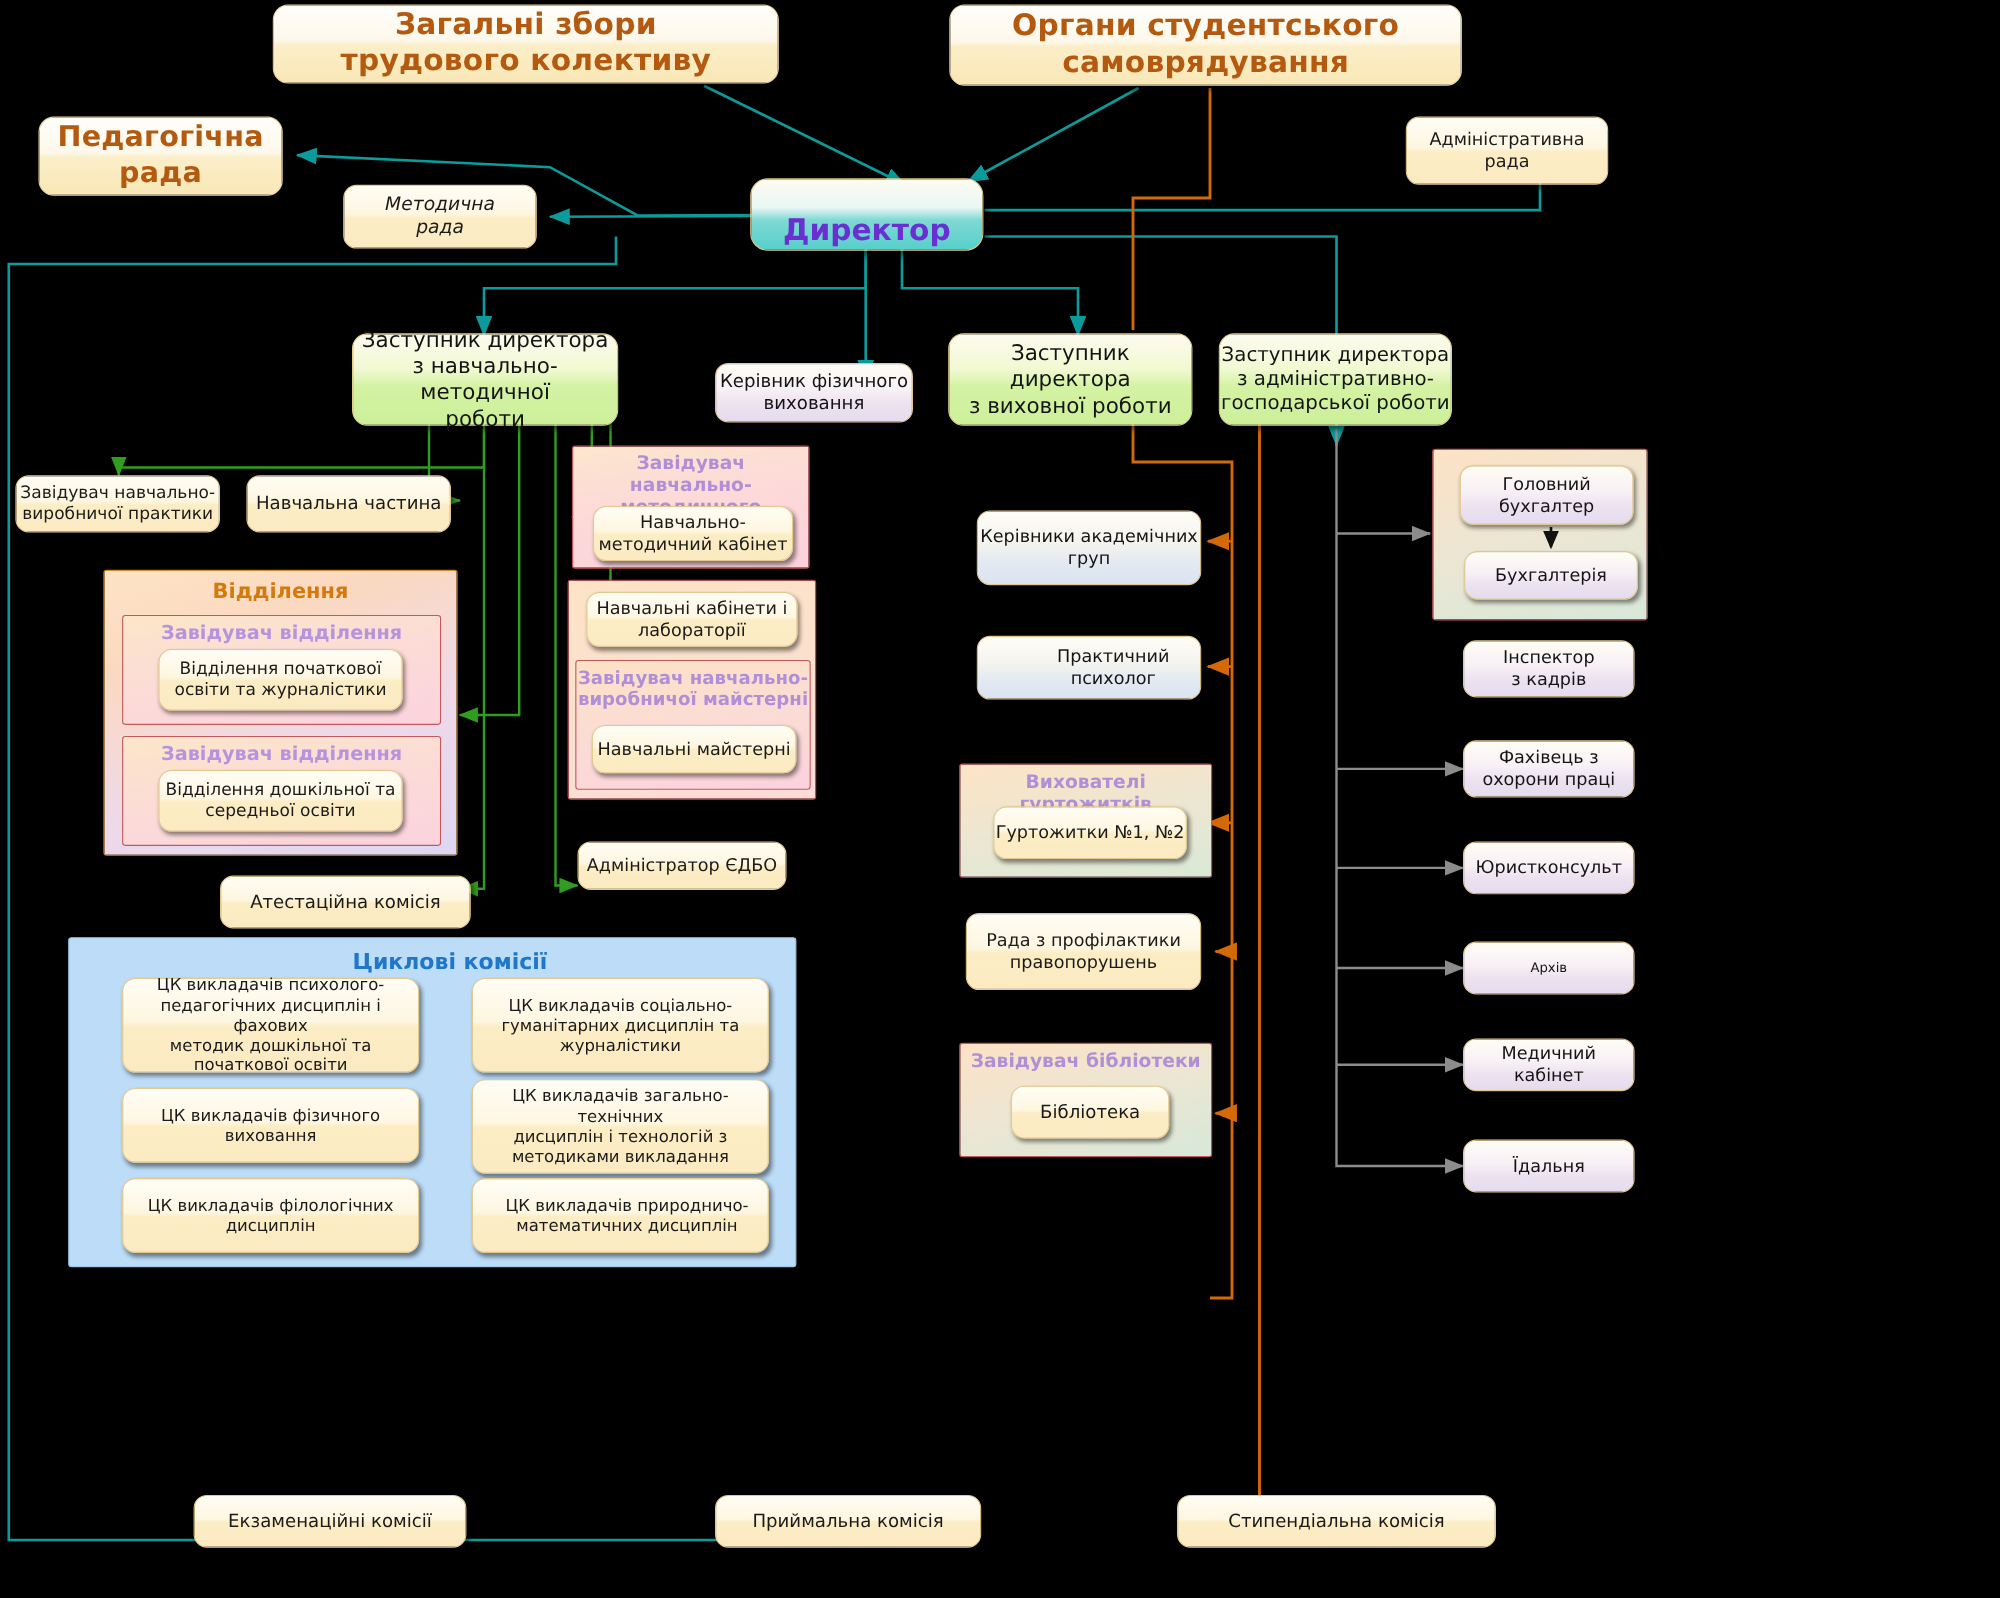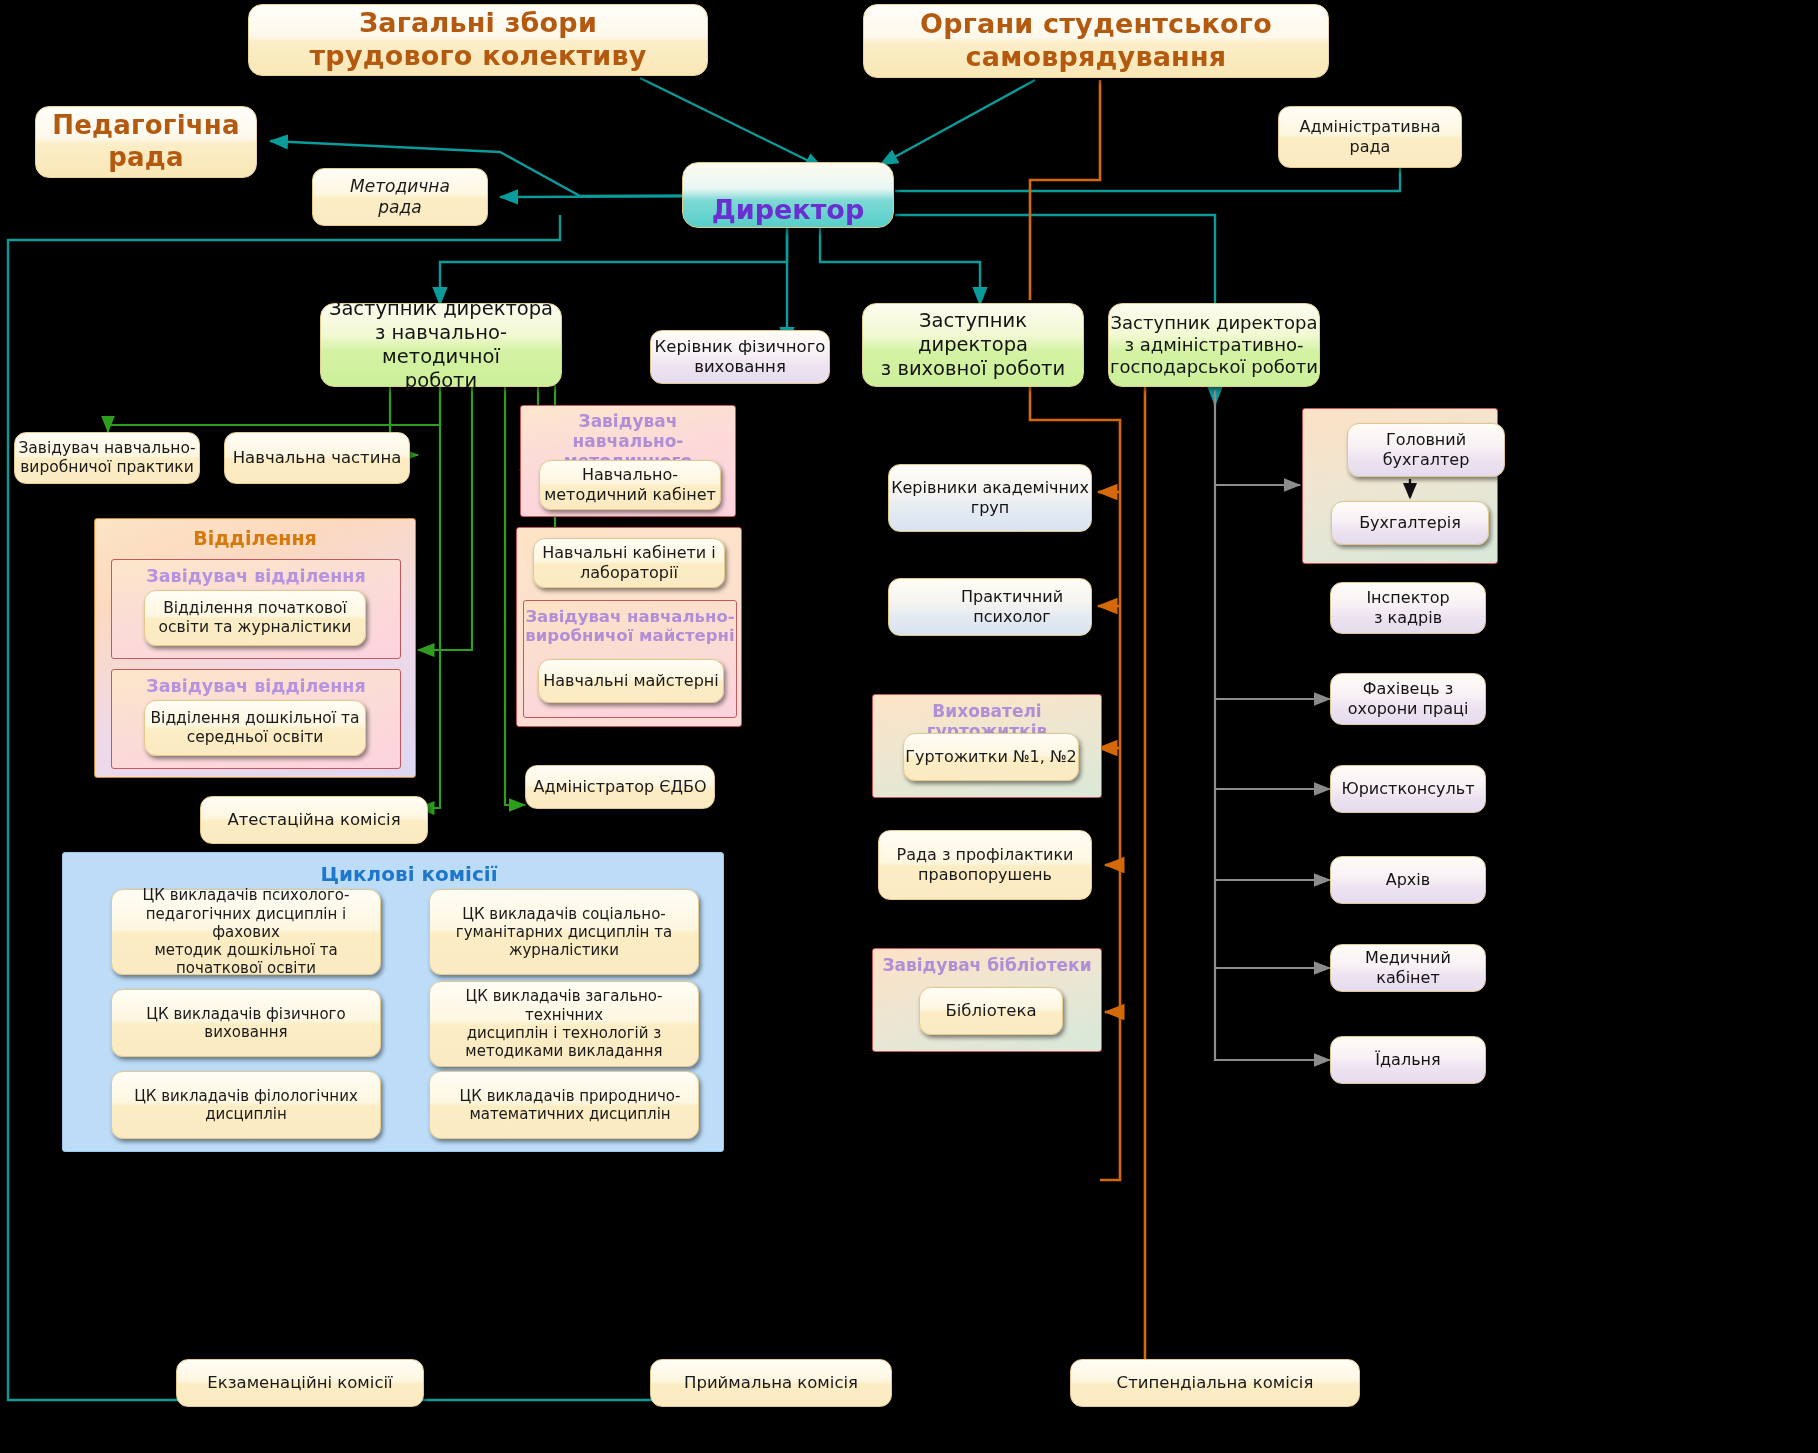--- a/index.html
+++ b/index.html
@@ -300,21 +300,21 @@
     </div>
 
   <div class="grp grp-mint" style="left:872px;top:948px;width:230px;height:104px;">
     <div class="grp-hdr hdr-violet" style="top:6px;font-size:17px;">Завідувач бібліотеки</div>
     <div class="node cream" style="left:46px;top:38px;width:144px;height:48px;font-size:16.5px;">
         <span>Бібліотека</span>
       </div>
   </div>
 
   <div class="grp grp-mint" style="left:1302px;top:408px;width:196px;height:156px;">
-    <div class="node lav" style="left:44px;top:14px;width:158px;height:54px;font-size:16px;">
+    <div class="node lav" style="left:24px;top:14px;width:158px;height:54px;font-size:16px;">
         <span style="white-space:pre-line">Головний
 бухгалтер</span>
       </div>
     <div class="node lav" style="left:28px;top:92px;width:158px;height:44px;font-size:16px;">
         <span>Бухгалтерія</span>
       </div>
     <svg style="position:absolute;left:0;top:0;width:196px;height:156px;">
       <defs>
           <marker id="ar-blk" markerWidth="8" markerHeight="8" refX="6" refY="3" orient="auto">
             <path d="M0,0 L7,3 L0,6 z" fill="#111"></path>
@@ -328,21 +328,21 @@
       <span style="white-space:pre-line">Інспектор
 з кадрів</span>
     </div>
   <div class="node lav" style="left:1330px;top:673px;width:156px;height:52px;font-size:16px;">
       <span style="white-space:pre-line">Фахівець з
 охорони праці</span>
     </div>
   <div class="node lav" style="left:1330px;top:765px;width:156px;height:48px;font-size:16px;">
       <span>Юристконсульт</span>
     </div>
-  <div class="node lav" style="left:1330px;top:856px;width:156px;height:48px;font-size:16px;text-align:center;">
+  <div class="node lav" style="left:1330px;top:856px;width:156px;height:48px;font-size:12px;text-align:center;">
       <span>Архів</span>
     </div>
   <div class="node lav" style="left:1330px;top:944px;width:156px;height:48px;font-size:16px;">
       <span>Медичний кабінет</span>
     </div>
   <div class="node lav" style="left:1330px;top:1036px;width:156px;height:48px;font-size:16px;">
       <span>Їдальня</span>
     </div>
 
   <div class="node cream" style="left:176px;top:1359px;width:248px;height:48px;font-size:16.5px;">

